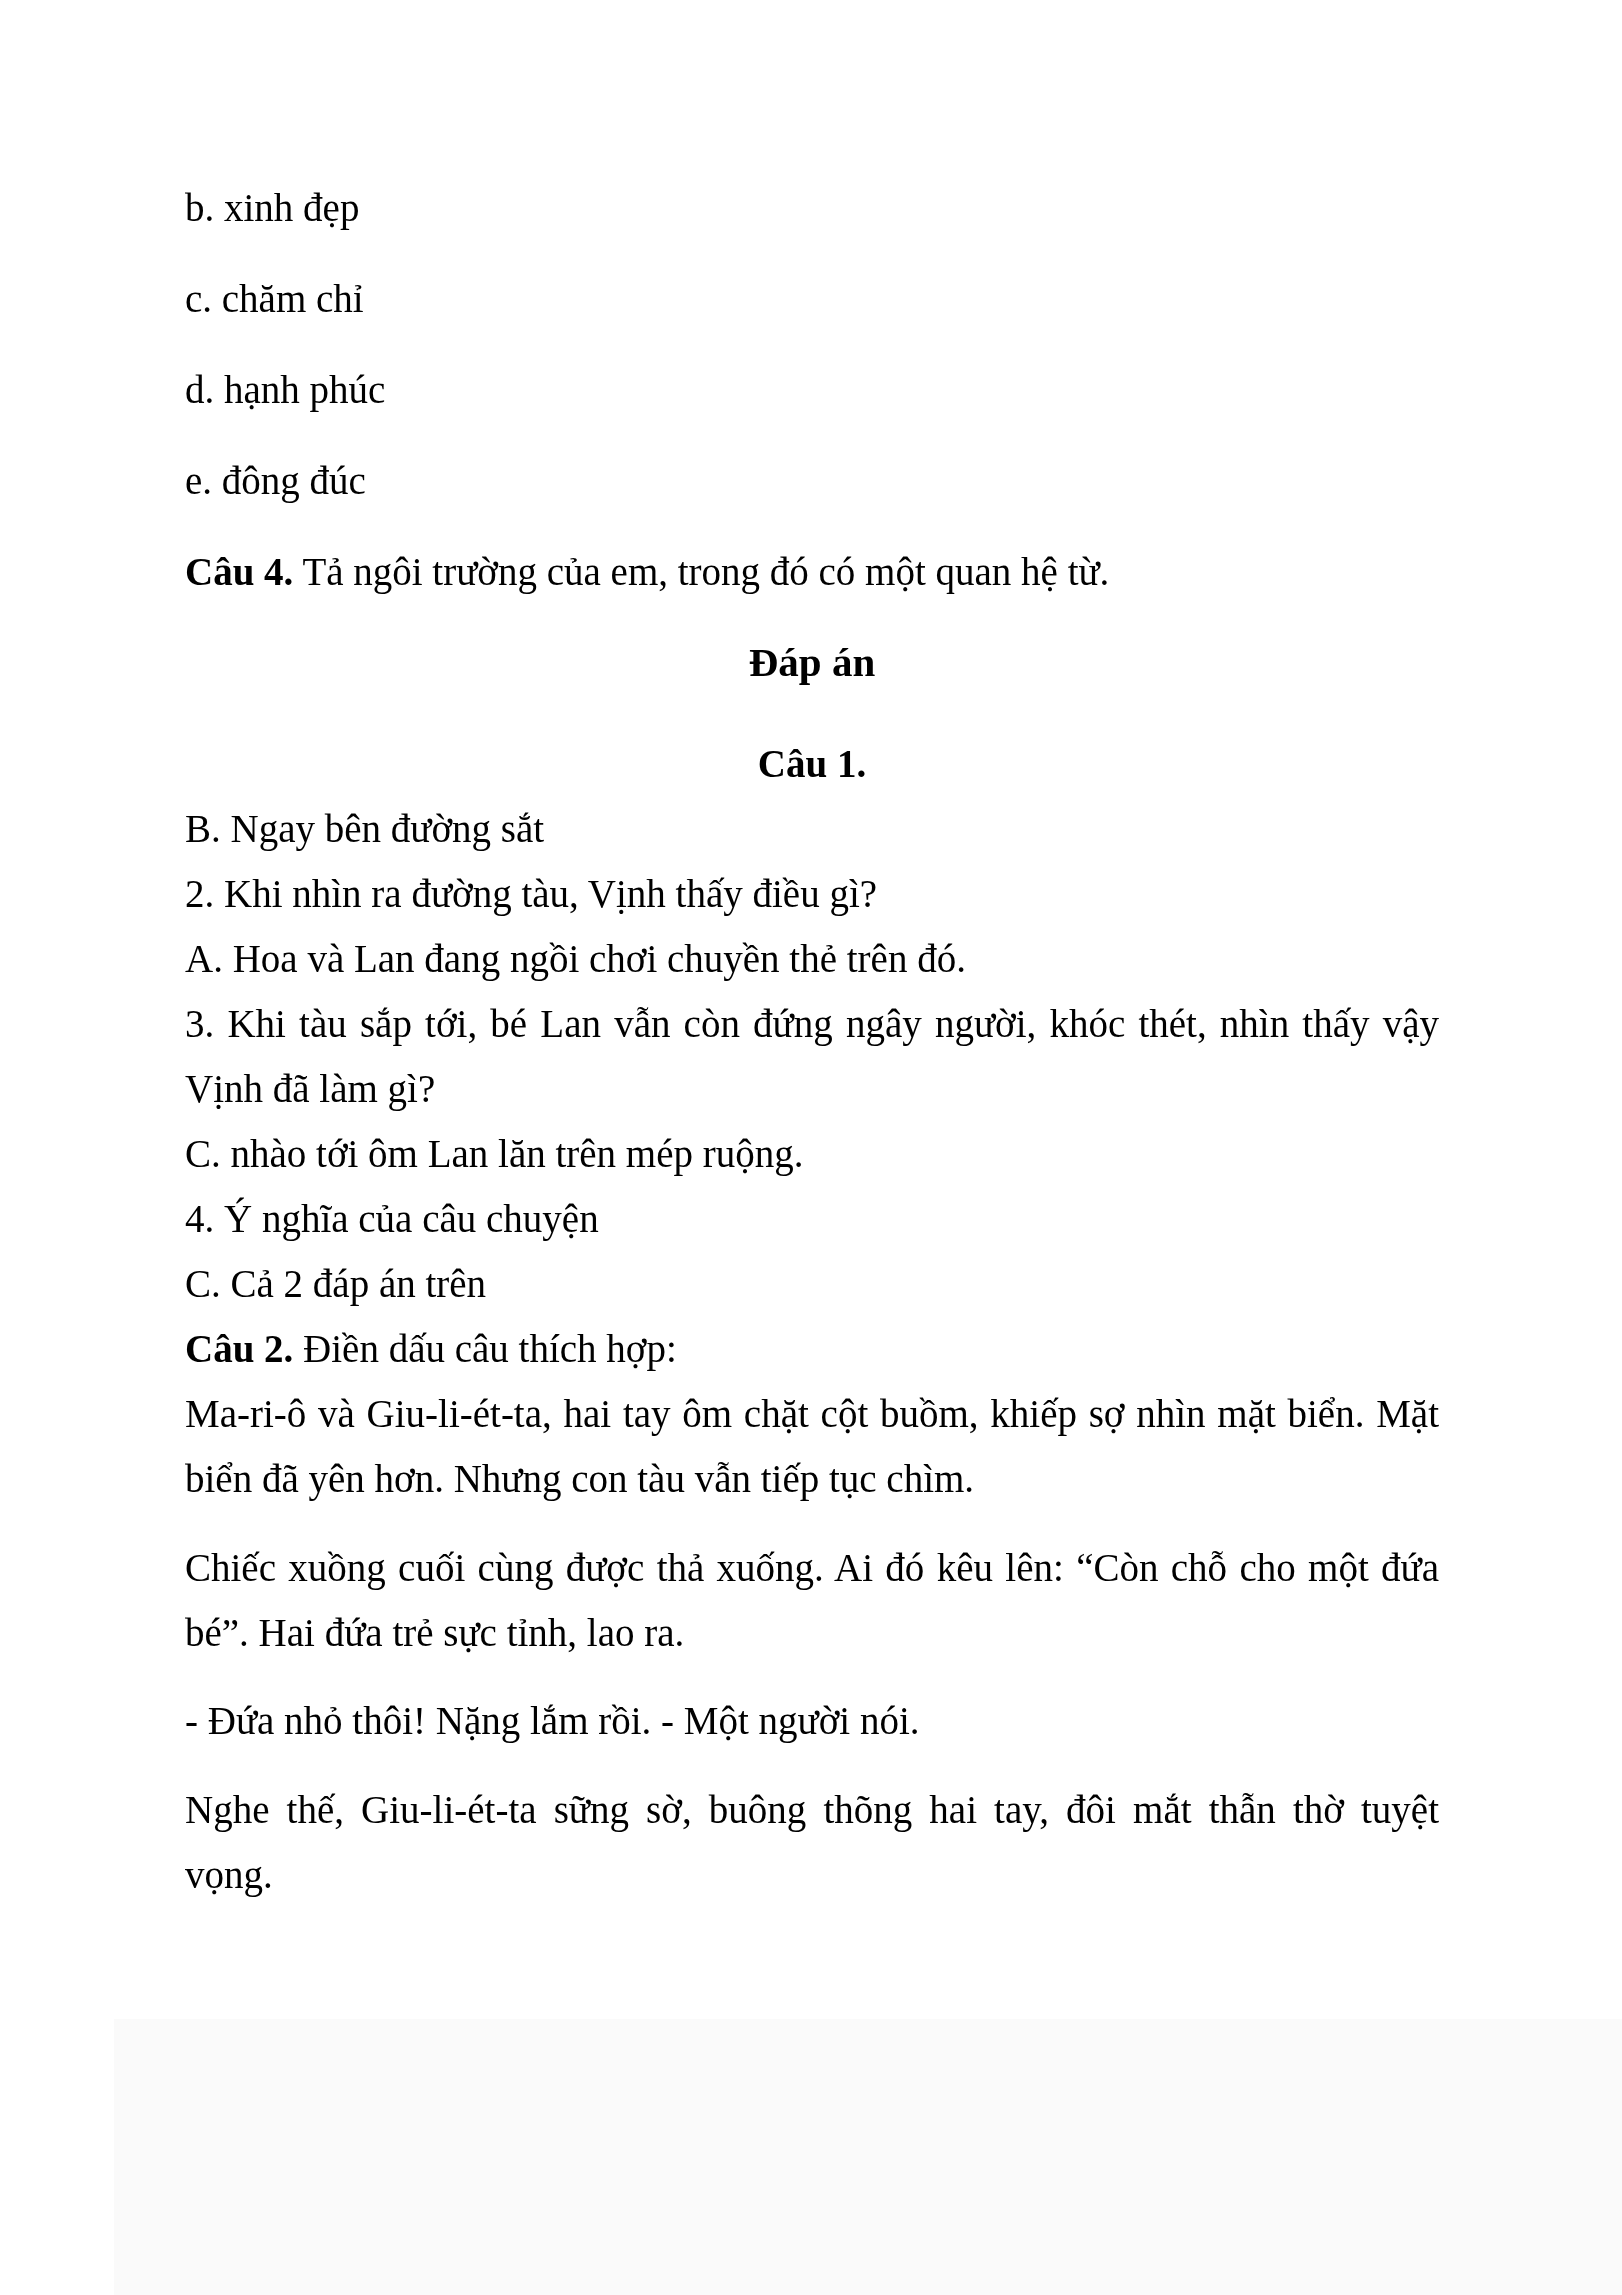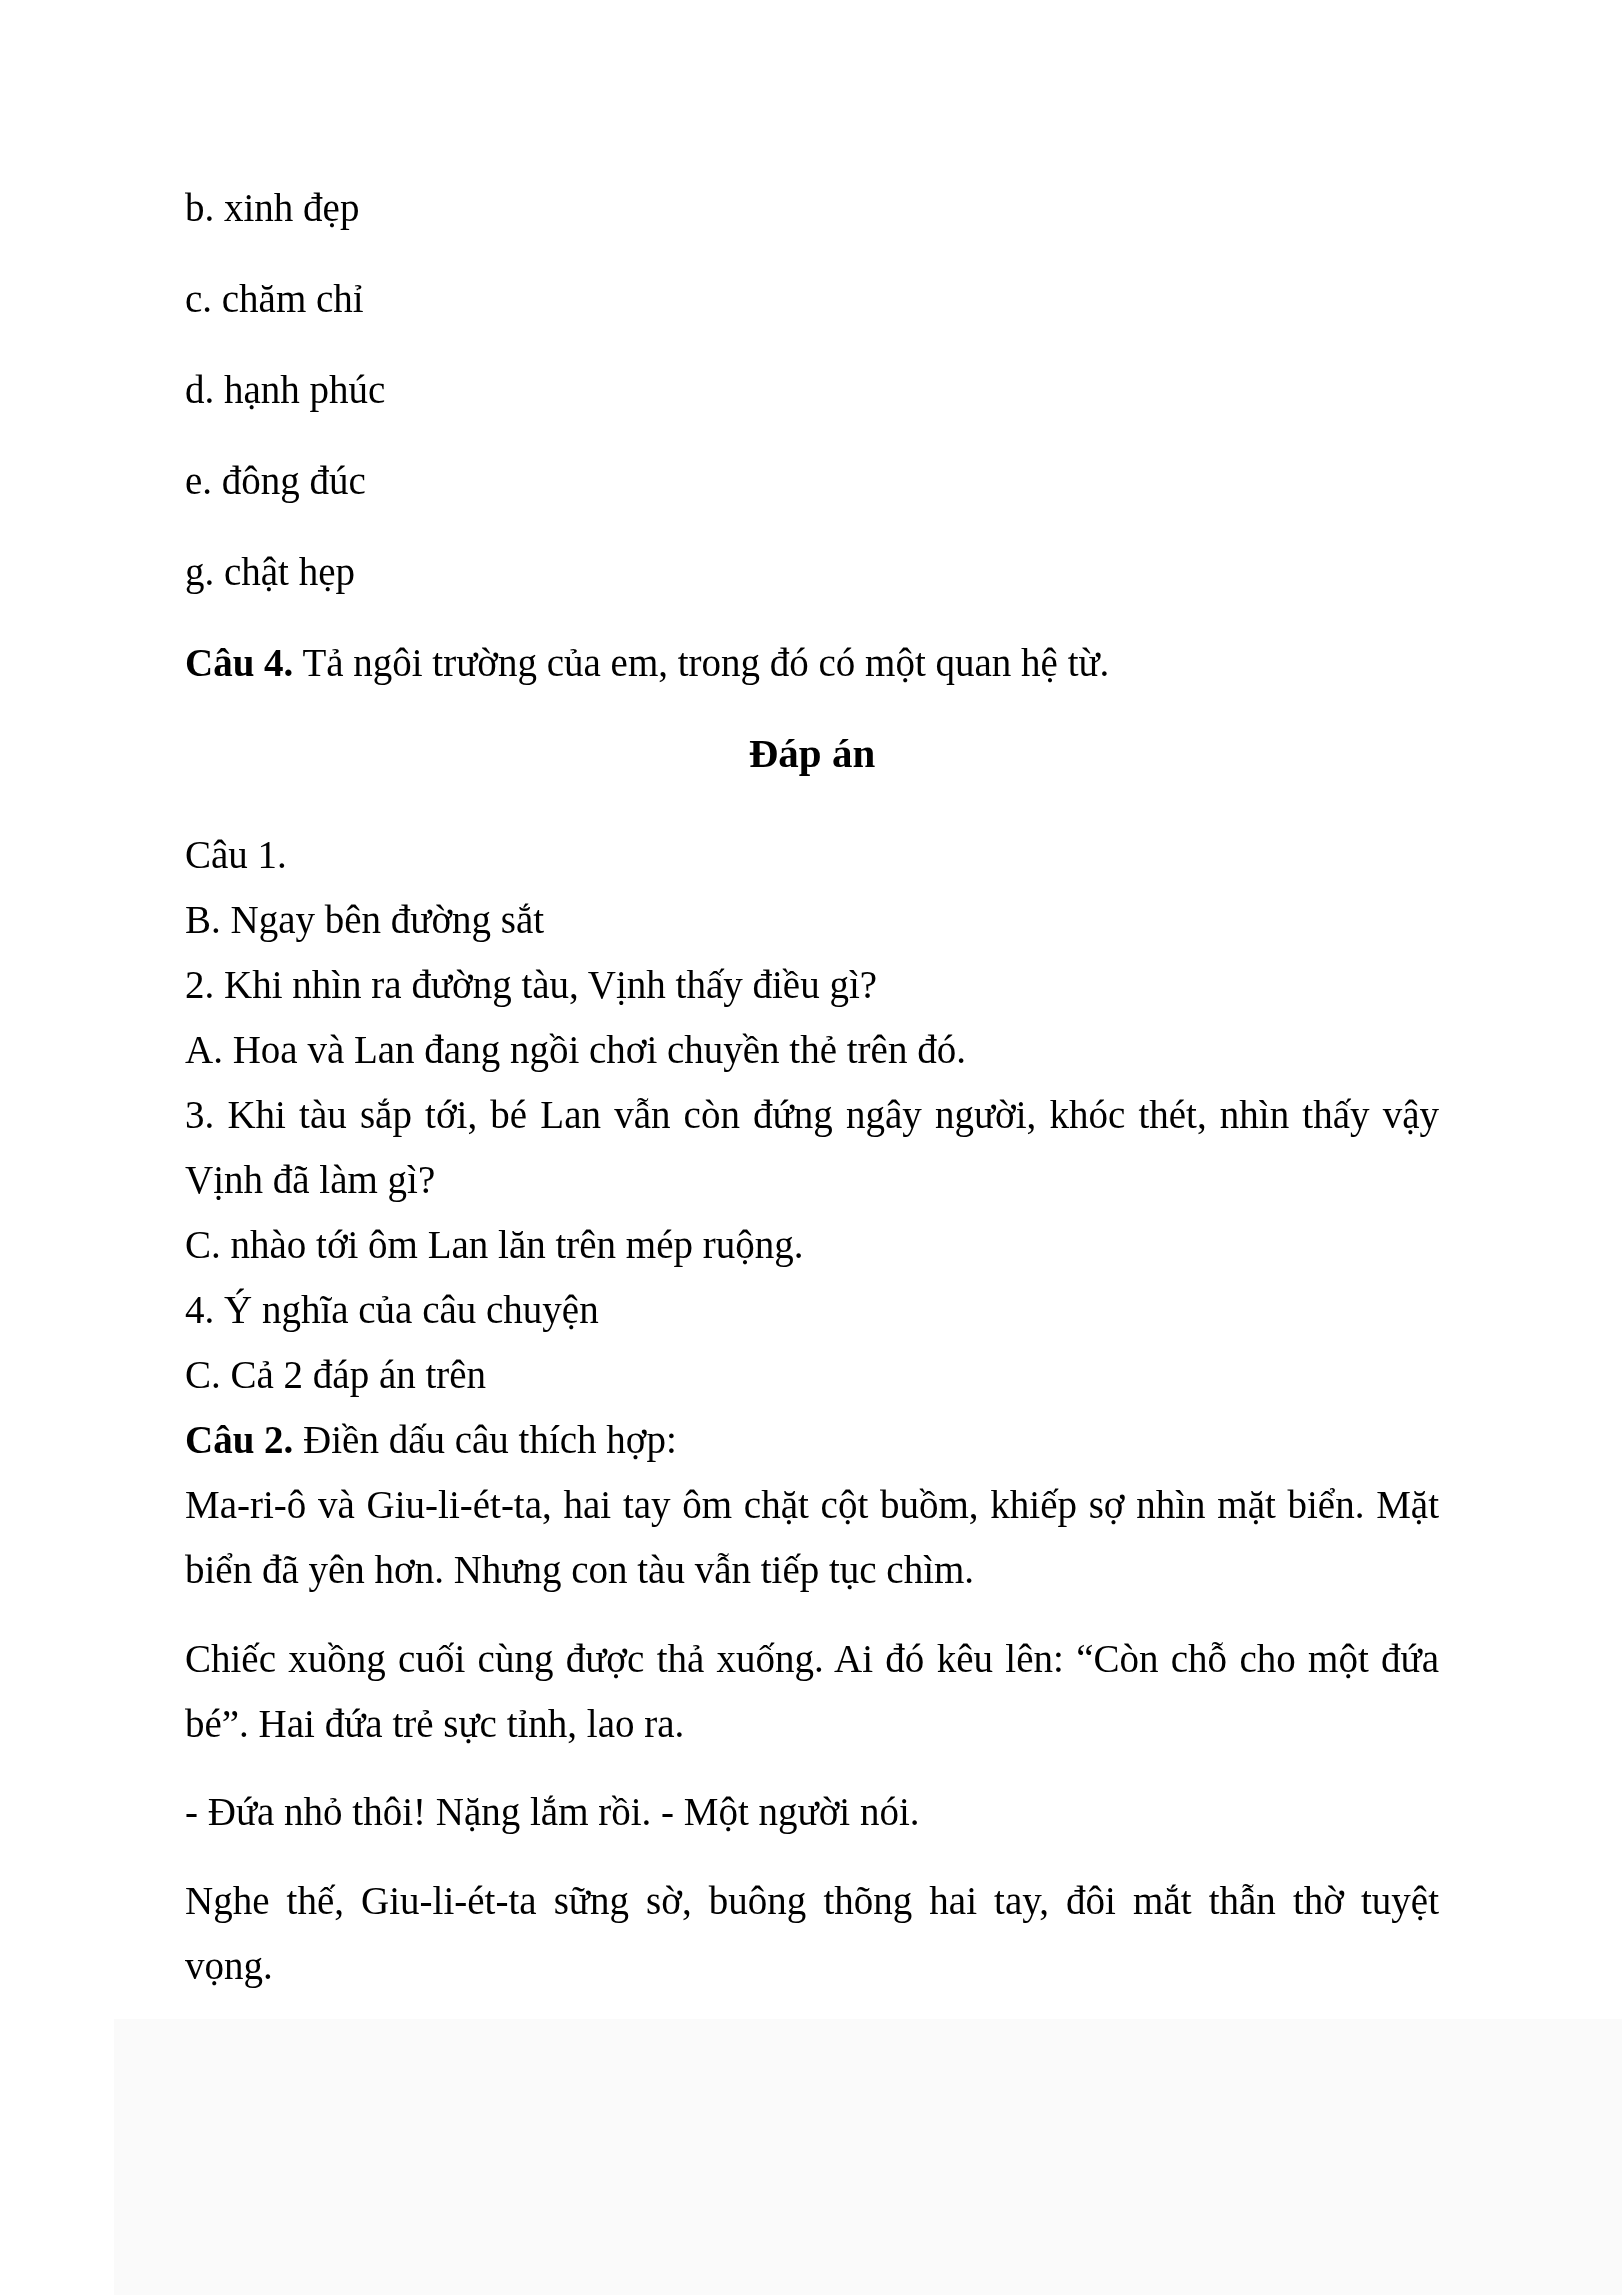--- a/index.html
+++ b/index.html
@@ -31,23 +31,24 @@
   }
   .q4 { white-space: normal; }
   .heading {
     font-size: 41px;
     font-weight: bold;
     text-align: center;
     line-height: 65px;
     margin: 6.5px 0 36px 0;
   }
   .bold-line {
-    font-weight: normal;
+    font-weight: bold;
     line-height: 65px;
     margin: 0;
+    text-align: center;
   }
   .line {
     line-height: 65px;
     margin: 0;
   }
   .wide {
     text-align: justify;
   }
   .para {
     line-height: 65px;
@@ -67,21 +68,20 @@
 </style>
 </head>
 <body>
 
 <div class="content">
 
   <p class="item">b. xinh đẹp</p>
   <p class="item">c. chăm chỉ</p>
   <p class="item">d. hạnh phúc</p>
   <p class="item">e. đông đúc</p>
-  <p class="item">g. chật hẹp</p>
 
   <p class="item q4"><b>Câu 4.</b><span> Tả ngôi trường của em, trong đó có một quan hệ từ.</span></p>
 
   <h2 class="heading">Đáp án</h2>
 
   <p class="bold-line">Câu 1.</p>
   <p class="line">B. Ngay bên đường sắt</p>
   <p class="line">2. Khi nhìn ra đường tàu, Vịnh thấy điều gì?</p>
   <p class="line">A. Hoa và Lan đang ngồi chơi chuyền thẻ trên đó.</p>
   <p class="line wide">3. Khi tàu sắp tới, bé Lan vẫn còn đứng ngây người, khóc thét, nhìn thấy vậy Vịnh đã làm gì?</p>

